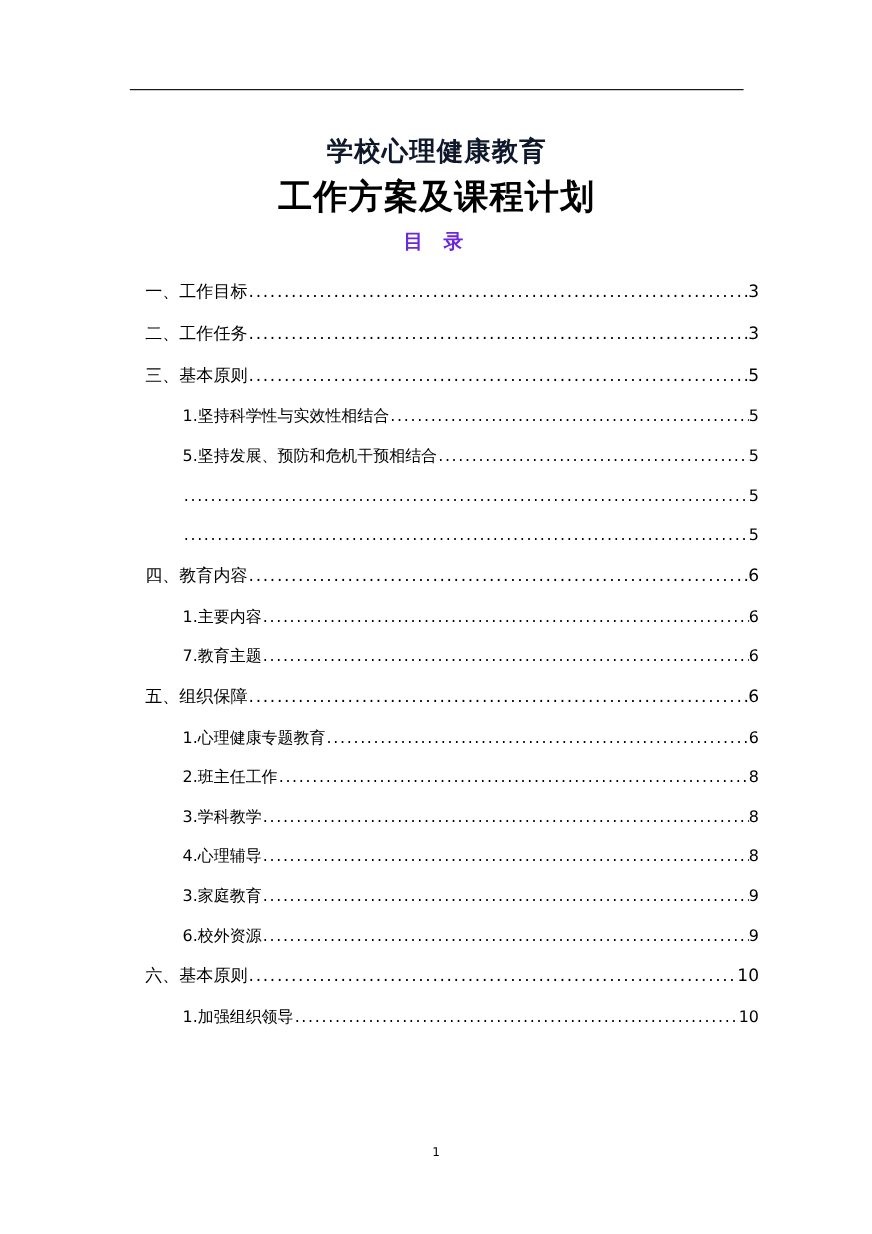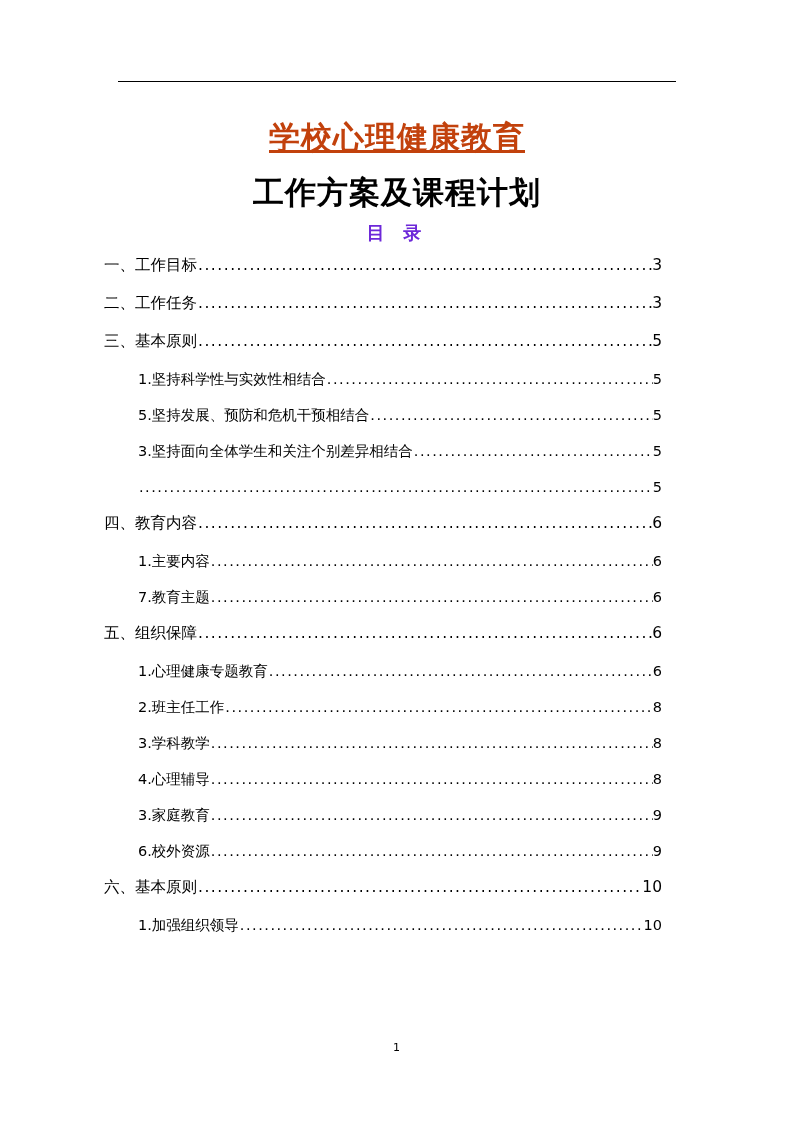--- a/index.html
+++ b/index.html
@@ -27,48 +27,47 @@
     border-top: 1px solid #000000;
   }
   .title-block {
     position: absolute;
     left: 118px;
     top: 117px;
     width: 558px;
     text-align: center;
   }
   .title-line1 {
-    font-size: 31px;
+    font-size: 24px;
     font-weight: bold;
-    color: #c2410c;
+    color: #0f172a;
     letter-spacing: 1px;
     line-height: 40px;
     font-family: "DejaVu Sans", "Liberation Sans", sans-serif;
-    text-decoration: underline;
   }
   .title-line2 {
     font-size: 31px;
     font-weight: bold;
     color: #000000;
     letter-spacing: 1px;
     line-height: 40px;
-    margin-top: 15px;
+    margin-top: 2px;
     font-family: "DejaVu Sans", "Liberation Sans", sans-serif;
   }
   .toc-heading {
     font-size: 18px;
     font-weight: bold;
     color: #6d28d9;
     letter-spacing: 6px;
     margin-top: 8px;
     line-height: 26px;
   }
   .toc {
     position: absolute;
-    left: 104px;
+    left: 132px;
     top: 255px;
     width: 558px;
   }
   .toc-entry {
     display: flex;
     align-items: flex-end;
     color: #000000;
     line-height: 20px;
     white-space: nowrap;
   }
@@ -142,21 +141,20 @@
         <span class="label">1.坚持科学性与实效性相结合</span>
         <span class="dots">........................................................................................................................................................................................................</span>
         <span class="page-no">5</span>
       </div>
       <div class="toc-entry level-2">
         <span class="label">5.坚持发展、预防和危机干预相结合</span>
         <span class="dots">........................................................................................................................................................................................................</span>
         <span class="page-no">5</span>
       </div>
       <div class="toc-entry level-2">
-        <span class="label">3.坚持面向全体学生和关注个别差异相结合</span>
         <span class="dots">........................................................................................................................................................................................................</span>
         <span class="page-no">5</span>
       </div>
       <div class="toc-entry level-2">
         <span class="dots">........................................................................................................................................................................................................</span>
         <span class="page-no">5</span>
       </div>
       <div class="toc-entry level-1">
         <span class="label">四、教育内容</span>
         <span class="dots">........................................................................................................................................................................................................</span>

